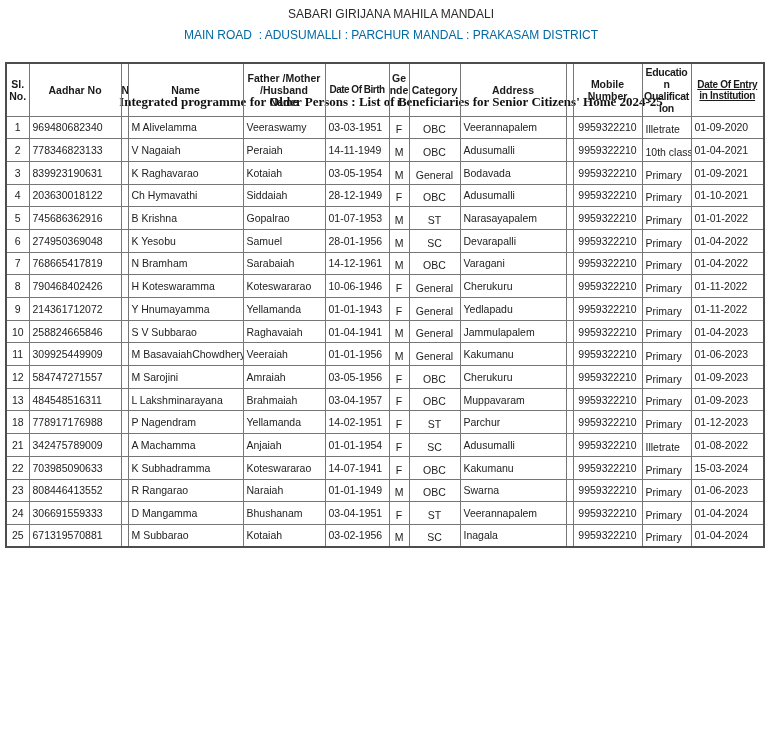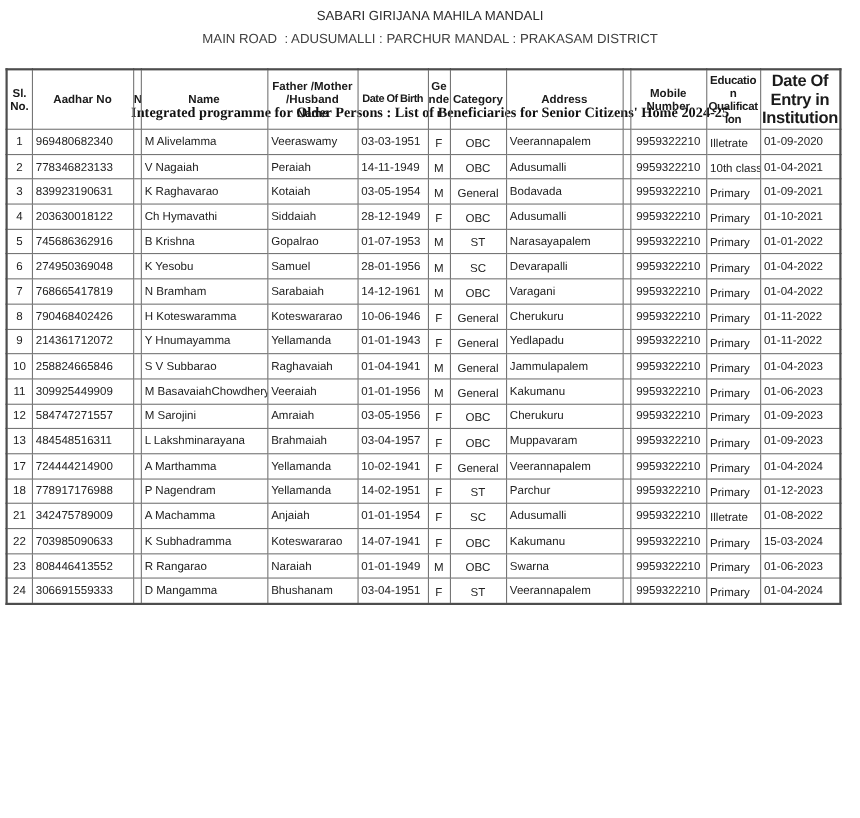--- a/index.html
+++ b/index.html
@@ -1,36 +1,36 @@
 <!DOCTYPE html>
 <html><head>
 <meta charset="utf-8">
 <style>
   html,body{margin:0;padding:0;background:#fff;}
   .page{position:relative;width:782px;height:652px;background:#ffffff;overflow:hidden;
         font-family:"Liberation Sans",sans-serif;color:#222;}
   .t1,.t2,.t3{position:absolute;left:0;width:100%;text-align:center;white-space:pre;}
   .t1{top:7px;font-size:12px;color:#2b2b2b;}
-  .t2{top:28px;font-size:12px;color:#404040;}
+  .t2{top:28px;font-size:12px;color:#0369a1;}
   .t3{top:46px;font-size:13px;font-weight:bold;font-family:"Liberation Serif",serif;color:#111;margin-top:48px;}
 
   table.ben{position:absolute;top:62px;left:5px;width:758px;border-collapse:collapse;
             table-layout:fixed;border:2px solid #4d4d4d;}
   th,td{border:1px solid #767676;overflow:hidden;box-sizing:border-box;}
   thead tr{height:53px;}
   tbody tr{height:22.7px;}
   th{font-size:10.5px;font-weight:bold;text-align:center;vertical-align:middle;
      padding:1px;color:#1a1a1a;word-wrap:break-word;}
   td{font-size:10.5px;padding:1px 3px;white-space:nowrap;vertical-align:middle;color:#222;}
   th.c-hid,td.c-hid{padding:0;}
   th.c-hid{text-align:left;font-size:10.5px;}
   th.c-gender{padding:0;word-break:break-all;margin-left:28px;}
   th.c-dob{white-space:nowrap;font-size:10px;letter-spacing:-0.5px;padding:3px 0;}
   th.c-edu{letter-spacing:-0.3px;}
-  th.c-entry{font-size:15px;letter-spacing:-0.3px;}
+  th.c-entry{font-size:10px;letter-spacing:-0.3px;text-decoration:underline;}
   td.c-sl,td.c-mobile{text-align:center;}
   td.c-gender,td.c-category{text-align:center;vertical-align:bottom;padding-bottom:3px;}
   td.c-edu{vertical-align:bottom;padding-bottom:3px;}
 
   .stamp-block{position:absolute;left:541px;top:682px;width:210px;text-align:right;line-height:1.15;}
   .sig-svg{display:block;margin:0 auto -1px auto;}
   .st{font-family:"Liberation Sans",sans-serif;}
   .st1{font-size:8px;font-weight:bold;color:#4545ae;letter-spacing:1px;}
   .st2{font-size:6.5px;font-weight:bold;color:#b5399b;letter-spacing:0.3px;}
   .st3,.st4{font-size:6px;color:#5555b5;}
@@ -284,35 +284,20 @@
           <td class="c-address">Muppavaram</td>
           <td class="c-hid"></td>
           <td class="c-mobile">9959322210</td>
           <td class="c-edu">Primary</td>
           <td class="c-entry">01-09-2023</td>
         </tr>
 
 
 
 
-        <tr>
-          <td class="c-sl">17</td>
-          <td class="c-aadhar">724444214900</td>
-          <td class="c-hid"></td>
-          <td class="c-name">A Marthamma</td>
-          <td class="c-father">Yellamanda</td>
-          <td class="c-dob">10-02-1941</td>
-          <td class="c-gender">F</td>
-          <td class="c-category">General</td>
-          <td class="c-address">Veerannapalem</td>
-          <td class="c-hid"></td>
-          <td class="c-mobile">9959322210</td>
-          <td class="c-edu">Primary</td>
-          <td class="c-entry">01-04-2024</td>
-        </tr>
 
         <tr>
           <td class="c-sl">18</td>
           <td class="c-aadhar">778917176988</td>
           <td class="c-hid"></td>
           <td class="c-name">P Nagendram</td>
           <td class="c-father">Yellamanda</td>
           <td class="c-dob">14-02-1951</td>
           <td class="c-gender">F</td>
           <td class="c-category">ST</td>
@@ -382,20 +367,35 @@
           <td class="c-dob">03-04-1951</td>
           <td class="c-gender">F</td>
           <td class="c-category">ST</td>
           <td class="c-address">Veerannapalem</td>
           <td class="c-hid"></td>
           <td class="c-mobile">9959322210</td>
           <td class="c-edu">Primary</td>
           <td class="c-entry">01-04-2024</td>
         </tr>
 
+        <tr>
+          <td class="c-sl">25</td>
+          <td class="c-aadhar">671319570881</td>
+          <td class="c-hid"></td>
+          <td class="c-name">M Subbarao</td>
+          <td class="c-father">Kotaiah</td>
+          <td class="c-dob">03-02-1956</td>
+          <td class="c-gender">M</td>
+          <td class="c-category">SC</td>
+          <td class="c-address">Inagala</td>
+          <td class="c-hid"></td>
+          <td class="c-mobile">9959322210</td>
+          <td class="c-edu">Primary</td>
+          <td class="c-entry">01-04-2024</td>
+        </tr>
       </tbody>
   </table>
 
   <div class="stamp-block">
     <svg class="sig-svg" width="112" height="26" viewBox="0 0 112 26" fill="none" stroke="#7b3db5" stroke-width="1.3" stroke-linecap="round">
       <path d="M7,22 L7,7 C13,4 17,7 16,10 C15,13 10,14 7,13"></path>
       <path d="M22,11 C20,17 24,20 28,19 C32,18 32,13 30,11 C34,9 39,11 38,15"></path>
       <path d="M21,8 L39,8"></path>
       <path d="M47,7 L52,2 L57,7"></path>
       <path d="M49,10 C46,15 49,19 53,18 C57,17 57,12 54,11"></path>

